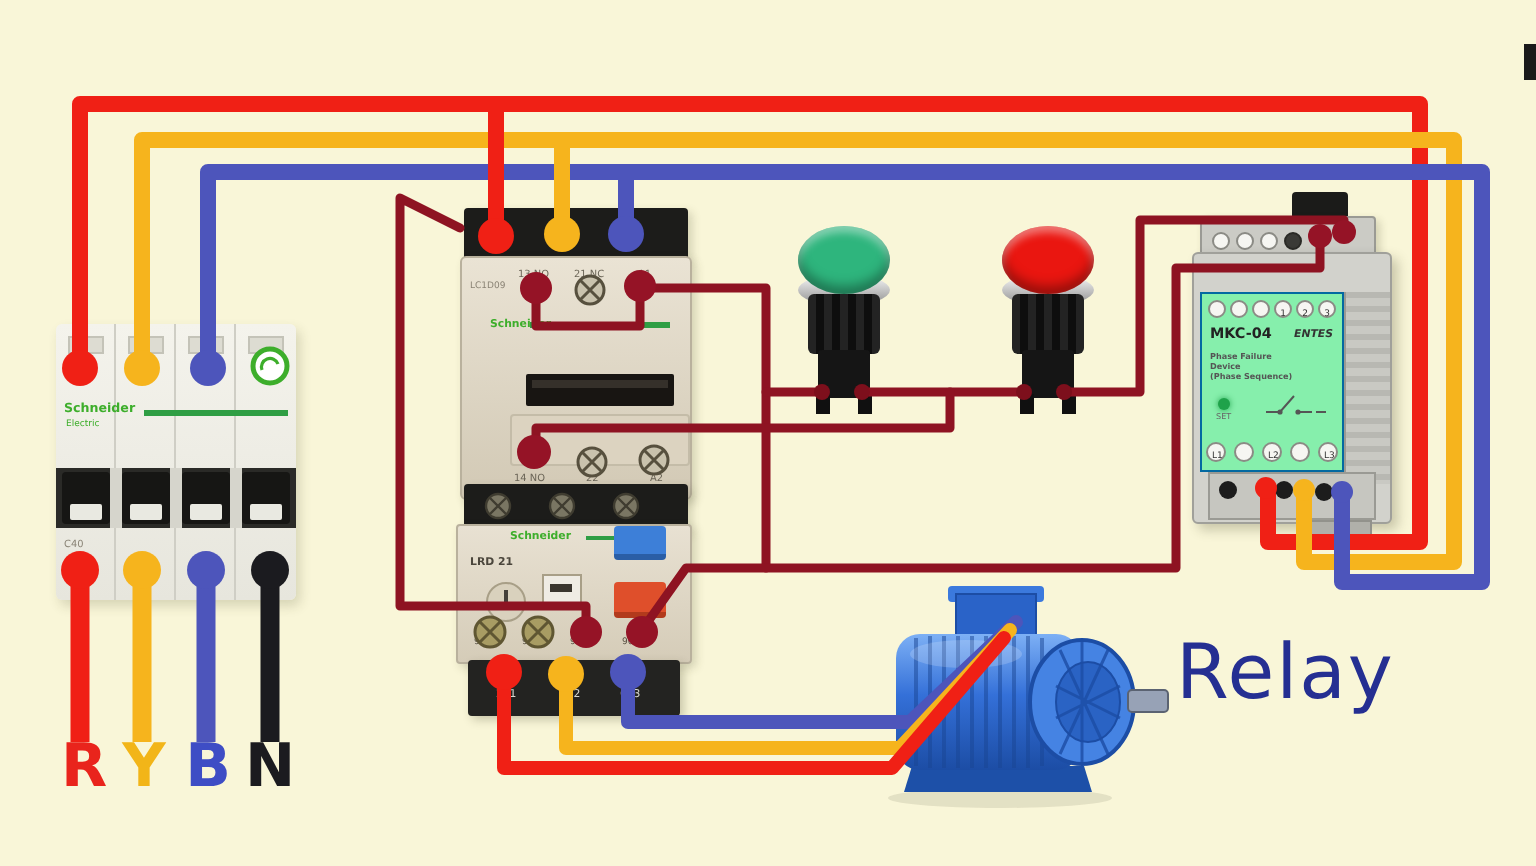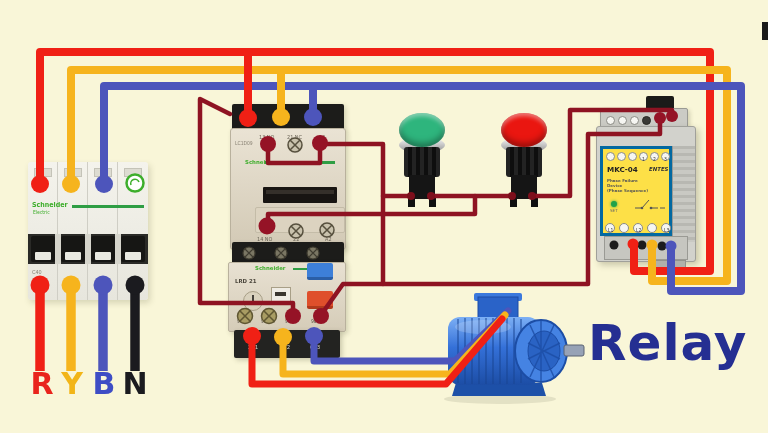--- a/index.html
+++ b/index.html
@@ -47,31 +47,31 @@
   .pb-ring{position:absolute;left:3px;top:24px;width:46px;height:16px;border-radius:50%;background:linear-gradient(#fcfcfc,#8d8d8d);}
   .pb-cap{position:absolute;left:3px;top:0px;width:46px;height:34px;border-radius:50%;box-shadow:inset 0 -4px 6px rgba(0,0,0,.35), inset 0 3px 4px rgba(255,255,255,.45);}
   .pb-body1{position:absolute;left:8px;top:34px;width:36px;height:30px;background:repeating-linear-gradient(90deg,#232323 0 4px,#0e0e0e 4px 8px);border-radius:3px;}
   .pb-body2{position:absolute;left:13px;top:62px;width:26px;height:24px;background:#151515;border-radius:2px;}
   .pb-foot{position:absolute;top:84px;width:7px;height:10px;background:#101010;}
   
   #mkc{left:596px;top:96px;width:104px;height:176px;z-index:2;box-shadow:none;}
   .mkc-clip{position:absolute;left:50px;top:0;width:28px;height:14px;background:#1b1b19;border-radius:2px;}
   .mkc-topstrip{position:absolute;left:4px;top:12px;width:88px;height:24px;background:#cbcbc5;border:1px solid #9a9a94;border-radius:2px;box-sizing:border-box;box-shadow:2px 2px 4px rgba(60,60,30,.2);}
   .mkc-body{position:absolute;left:0;top:30px;width:100px;height:136px;background:#d2d2cc;border:1px solid #a0a09a;border-radius:3px;box-sizing:border-box;box-shadow:3px 3px 6px rgba(60,60,30,.25);}
-  .mkc-face{position:absolute;left:4px;top:50px;width:72px;height:90px;background:#fde047;border:3px solid #0369a1;box-sizing:border-box;}
+  .mkc-face{position:absolute;left:4px;top:50px;width:72px;height:90px;background:#86efac;border:1px solid #0369a1;box-sizing:border-box;}
   .mkc-side{position:absolute;left:76px;top:50px;width:22px;height:96px;background:repeating-linear-gradient(180deg,#b8b8b2 0 3px,#c9c9c3 3px 7px);border-left:1px solid #9a9a94;}
   .mkc-bot{position:absolute;left:8px;top:140px;width:84px;height:24px;background:#c6c6c0;border:1px solid #9a9a94;box-sizing:border-box;}
   .mkc-din{position:absolute;left:54px;top:164px;width:34px;height:12px;background:#b0b0aa;border:1px solid #92928c;}
   .fc{border:1px solid #8b8b85;background:#f6f6f2;}
   .fc-dark{background:#3a3a36;border:1px solid #2a2a26;}
   .fc-num{font-size:9px;transform:scale(.5);transform-origin:center;position:absolute;left:0;right:0;top:1px;text-align:center;color:#333;}
   
   .phase-letter{position:absolute;top:366px;width:26px;text-align:center;font-size:30px;font-weight:800;z-index:2;}
   
-  #relay-title{position:absolute;left:588px;top:314px;font-size:50px;font-weight:700;letter-spacing:1px;z-index:2;}
+  #relay-title{position:absolute;left:588px;top:314px;font-size:38px;font-weight:400;letter-spacing:1px;z-index:2;}
   
   #motor{position:absolute;left:438px;top:293px;z-index:2;}
   #stub{position:absolute;left:762px;top:22px;width:6px;height:18px;background:#1a1a1a;z-index:2;}
 </style>
 </head>
 <body>
 
 <div id="stage" style="background: rgb(249, 246, 216);">
 
   <div id="breaker" class="dev">

